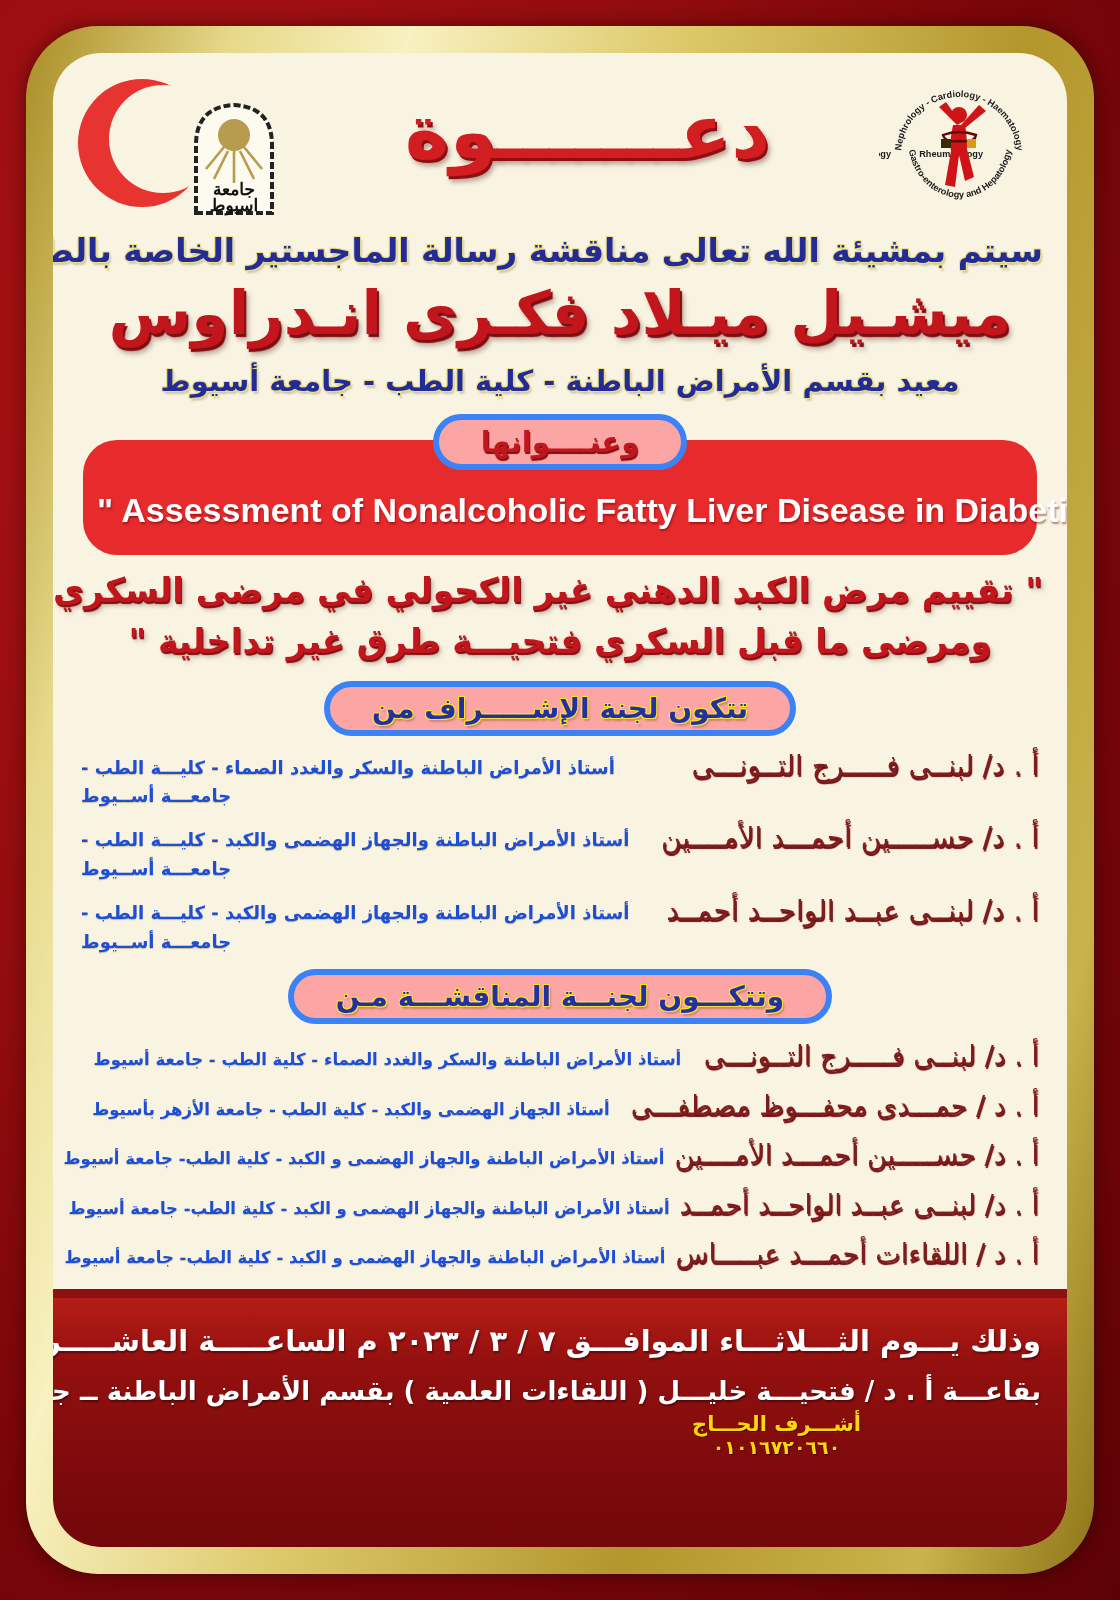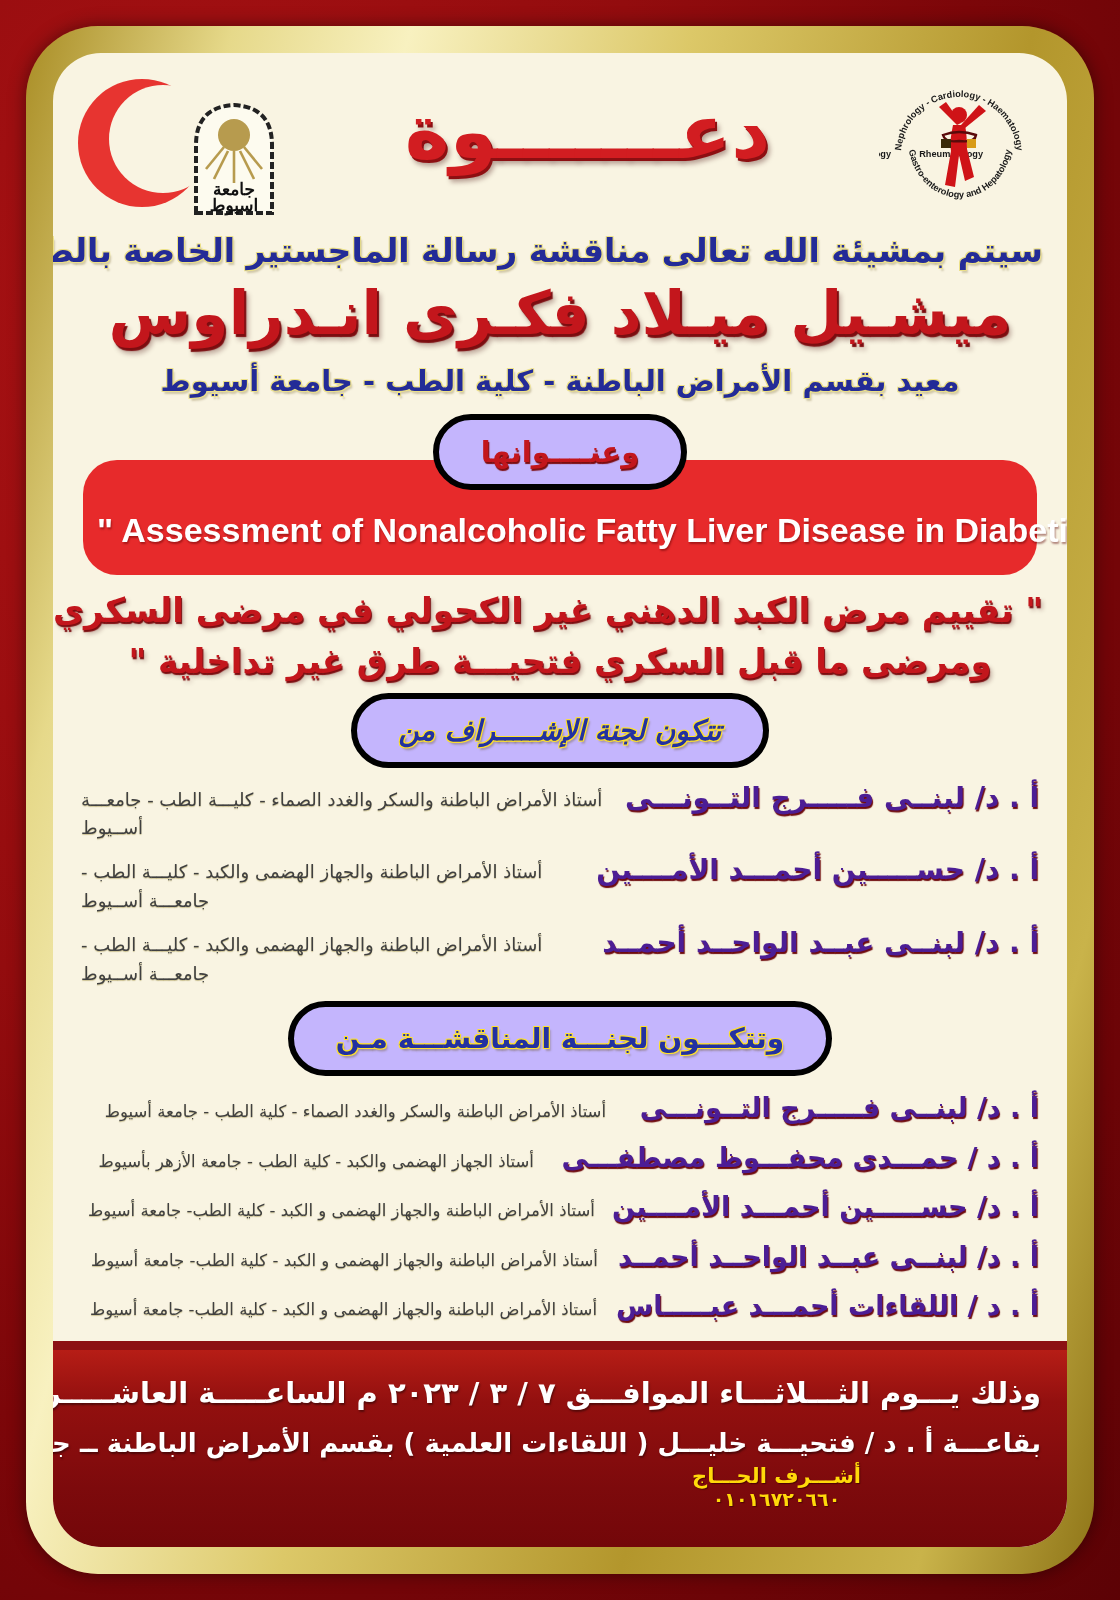--- a/index.html
+++ b/index.html
@@ -41,22 +41,22 @@
     white-space:nowrap; margin-top:6px;
   }
   .name-red{
     text-align:center; color:#c3161c; font-weight:bold; font-size:60px; line-height:1.3;
     text-shadow:2px 3px 1px #7c0d10, 4px 6px 5px rgba(60,0,0,.3);
     white-space:nowrap; margin-top:4px;
   }
   .h-blue.small{ font-size:29px; margin-top:12px; }
   
   .badge{
-    align-self:center; background:#c4b5fd; border:6px solid #000000; border-radius:60px;
-    padding:15px 42px; font-weight:bold; white-space:nowrap; z-index:3;
+    align-self:center; background:#fca5a5; border:6px solid #3b82f6; border-radius:60px;
+    padding:5px 42px; font-weight:bold; white-space:nowrap; z-index:3;
   }
   .badge.red-text{ color:#c3161c; font-size:29px; text-shadow:1px 2px 1px #7c0d10; margin-top:16px; margin-bottom:-30px; }
   .badge.blue-text{
     color:#2231a1; font-size:28px;
     text-shadow:1px 1px 0 #ffe12a, -1px -1px 0 #ffe12a, 1px -1px 0 #ffe12a, -1px 1px 0 #ffe12a, 2px 3px 2px rgba(90,70,0,.3);
   }
   
   .title-box{
     background:#e72a2b; border-radius:34px; margin:0 6px; padding:44px 14px 18px;
     text-align:center; color:#fff;
@@ -67,25 +67,25 @@
   
   .ar-title{
     text-align:center; color:#c3161c; font-weight:bold; font-size:34px; line-height:1.5;
     text-shadow:1px 2px 1px #7c0d10, 3px 4px 4px rgba(60,0,0,.25);
     margin-top:10px; white-space:nowrap;
   }
   
   .rows{ margin-top:8px; }
   .sup-row{ display:flex; align-items:flex-start; gap:16px; padding:5px 4px; }
   .c-name{
-    color:#4c1d95; font-weight:bold; font-size:28px; white-space:nowrap;
+    color:#7f1d1d; font-weight:normal; font-size:28px; white-space:nowrap;
     text-shadow:1px 2px 1px #6e0a0e;
   }
   .c-aff{
-    color:#404040; font-weight:normal; font-size:18px; line-height:1.6;
+    color:#1d4ed8; font-weight:bold; font-size:18px; line-height:1.6;
     flex:1; text-align:left; margin-top:5px;
     text-shadow:0 1px 1px rgba(120,100,0,.35);
   }
   .disc-row{ display:flex; align-items:flex-start; gap:10px; padding:8px 4px; }
   .disc-row .c-name{ font-size:27px; }
   .disc-row .c-aff{ white-space:nowrap; text-align:center; font-size:16.5px; margin-top:7px; }
   
   .footer-rule{ border-top:9px solid #8c1113; margin:10px -24px 0; height:8px; background:#fdfbf2; }
   .footer{
     margin:0 -24px; padding:20px 26px 6px;
@@ -160,21 +160,21 @@
 
   <div class="badge red-text">وعنــــوانها</div>
   <div class="title-box" dir="ltr">
     <div>" Assessment of Nonalcoholic Fatty Liver Disease in Diabetic</div>
   </div>
   <div class="ar-title">
     <div>" تقييم مرض الكبد الدهني غير الكحولي في مرضى السكري</div>
     <div>ومرضى ما قبل السكري فتحيـــة طرق غير تداخلية "</div>
   </div>
 
-  <div class="badge blue-text" style="margin-top:6px;font-style:italic;">تتكون لجنة الإشـــــراف من</div>
+  <div class="badge blue-text" style="margin-top:14px;">تتكون لجنة الإشـــــراف من</div>
   <div class="rows">
     <div class="sup-row">
       <div class="c-name">أ . د/ لبنــى فـــــرج التــونـــى</div>
       <div class="c-aff">أستاذ الأمراض الباطنة والسكر والغدد الصماء - كليـــة الطب - جامعـــة أســيوط</div>
     </div>
     <div class="sup-row">
       <div class="c-name">أ . د/ حســـــين أحمـــد الأمــــين</div>
       <div class="c-aff">أستاذ الأمراض الباطنة والجهاز الهضمى والكبد - كليـــة الطب - جامعـــة أســيوط</div>
     </div>
     <div class="sup-row">

